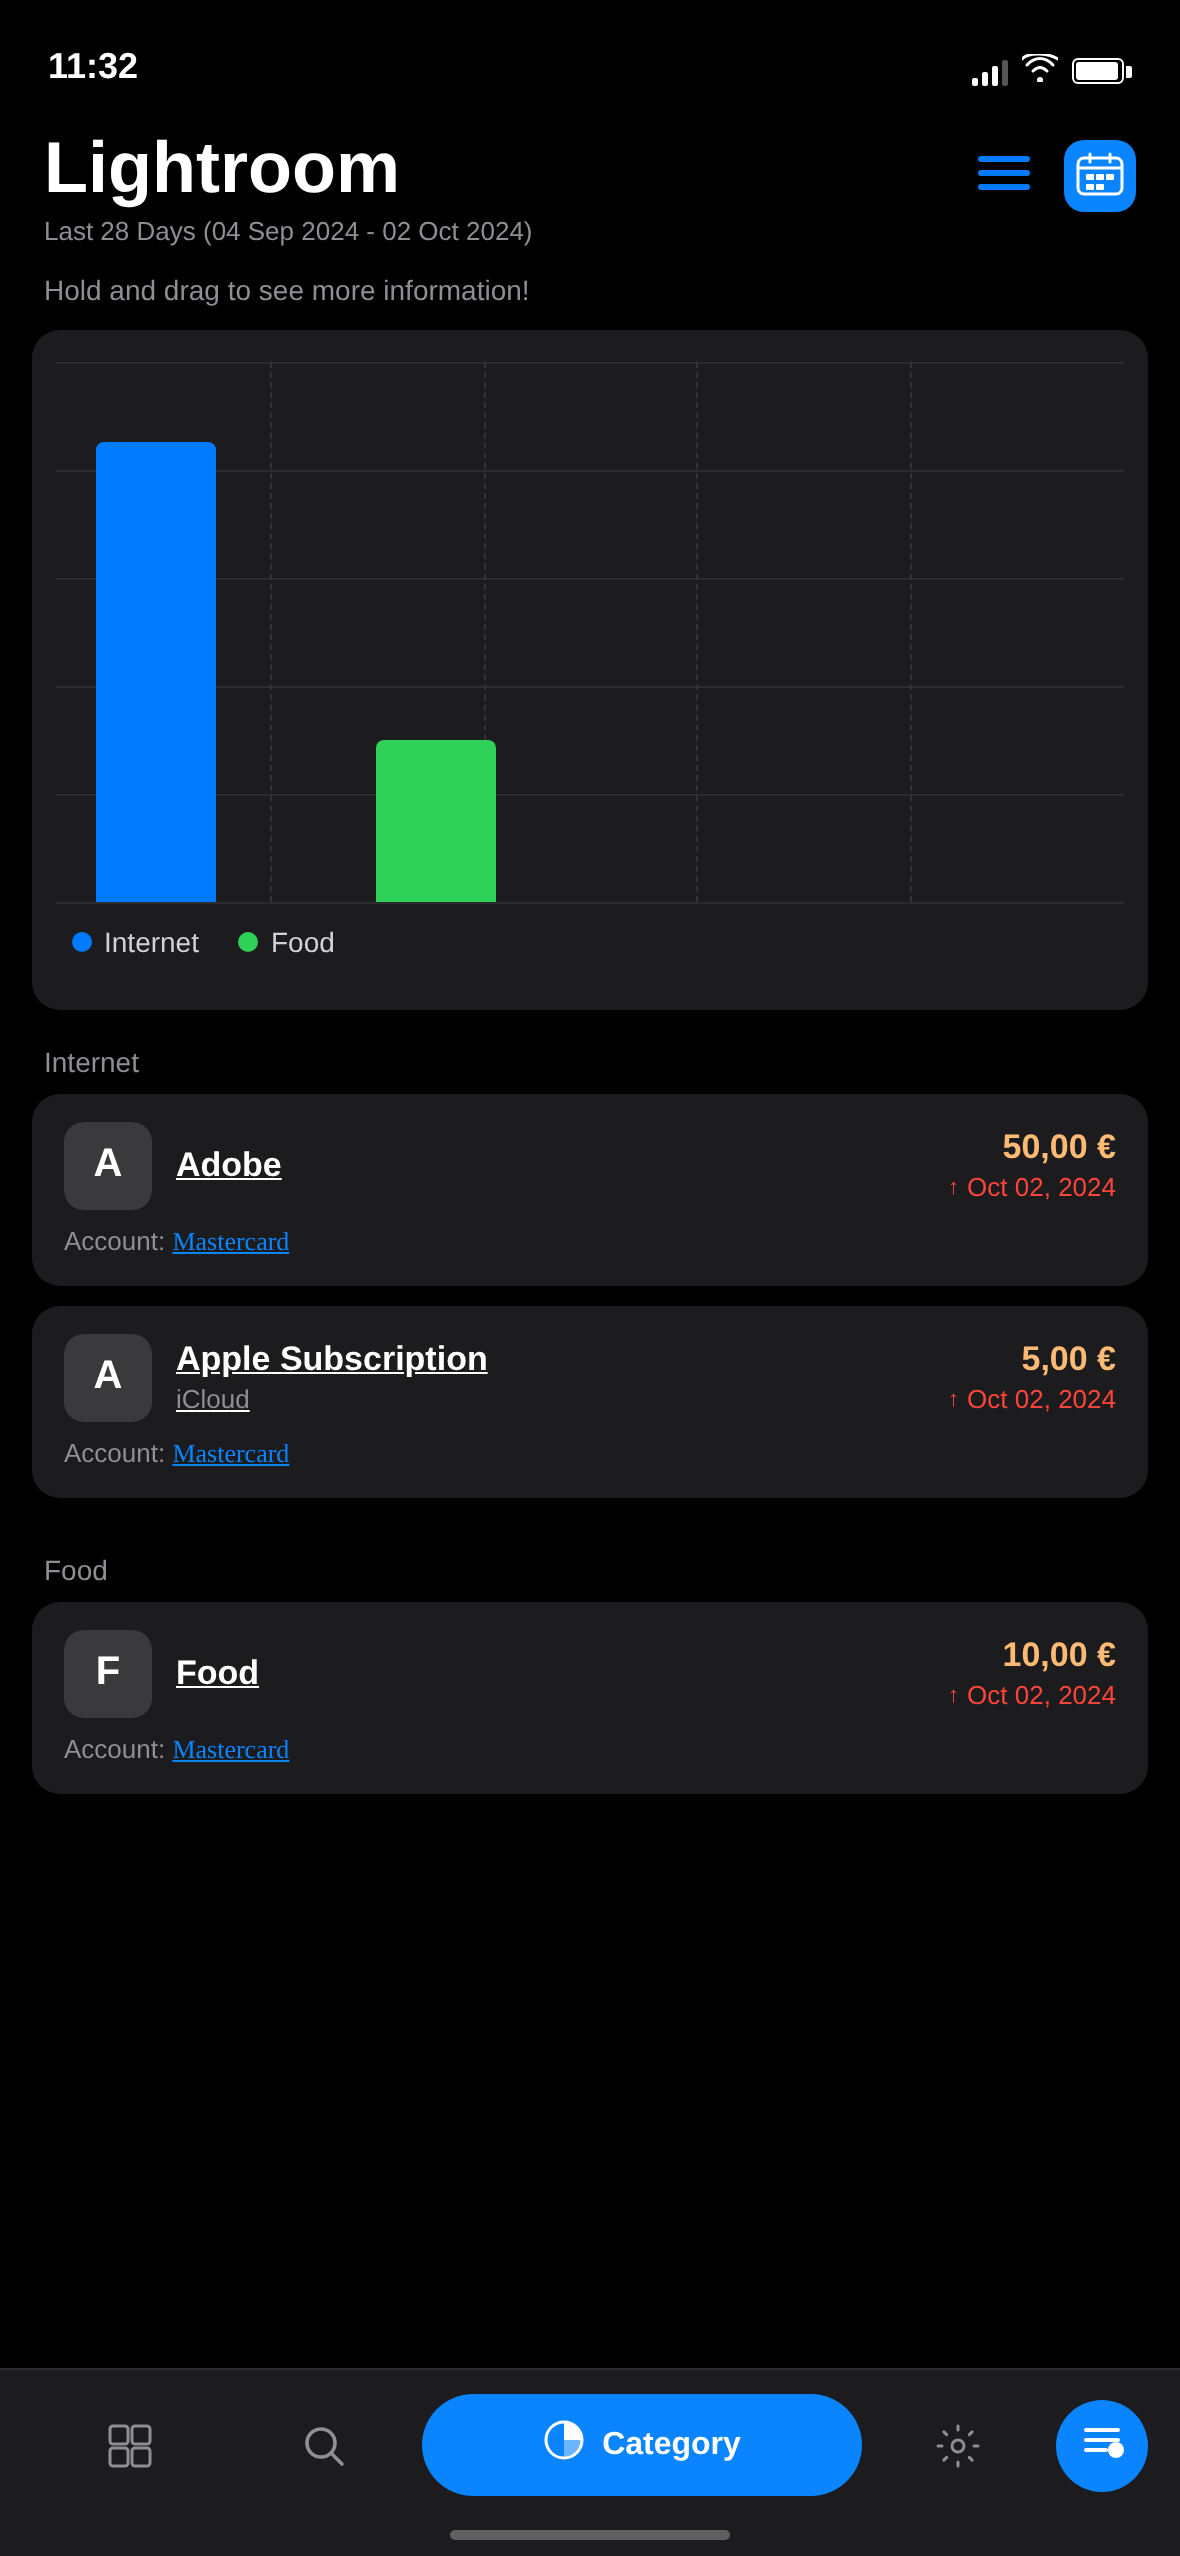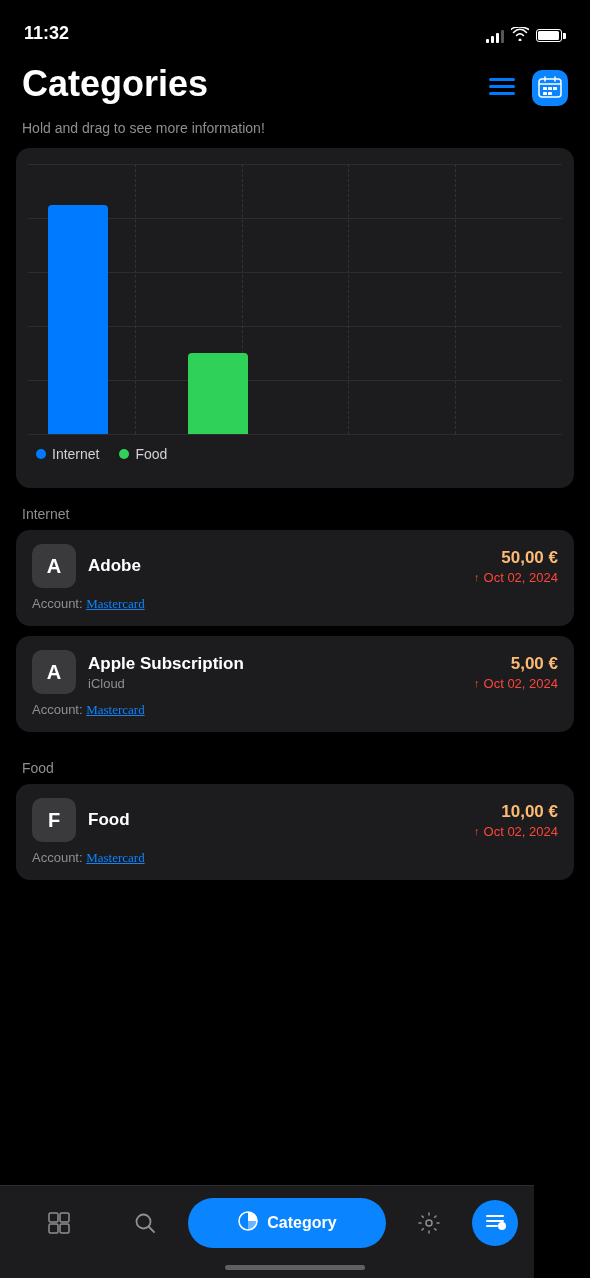--- a/index.html
+++ b/index.html
@@ -226,20 +226,21 @@
       display: flex;
       align-items: center;
       justify-content: center;
       font-size: 20px;
       font-weight: 700;
       color: #fff;
       flex-shrink: 0;
     }
     .transaction-info {
       flex: 1;
+      text-decoration: underline;
     }
     .transaction-name {
       font-size: 17px;
       font-weight: 600;
       color: #fff;
     }
     .transaction-sub {
       font-size: 13px;
       color: #8e8e93;
       margin-top: 2px;
@@ -275,21 +276,21 @@
       color: #0a84ff;
       text-decoration: underline;
       font-family: Liberation Serif, serif;
     }
 
     
     .bottom-nav {
       position: fixed;
       bottom: 0;
       left: 0;
-      width: 534px;
+      width: 590px;
       background: #1c1c1e;
       border-top: 1px solid #2c2c2e;
       display: flex;
       align-items: center;
       justify-content: space-around;
       padding: 12px 16px 30px 16px;
     }
     .nav-item {
       display: flex;
       flex-direction: column;
@@ -370,21 +371,22 @@
       <div class="battery-body">
         <div class="battery-fill"></div>
       </div>
       <div class="battery-tip"></div>
     </div>
   </div>
 </div>
 
 <div class="header">
   <div class="header-left">
-    <div class="page-title">Categories</div>
+    <div class="page-title">Lightroom</div>
+    <div class="date-range">Last 28 Days (04 Sep 2024 - 02 Oct 2024)</div>
   </div>
   <div class="header-right">
     <div class="header-icon-btn">
       <svg width="26" height="20" viewBox="0 0 26 20" fill="none">
         <rect x="0" y="0" width="26" height="3" rx="1.5" fill="#007aff"></rect>
         <rect x="0" y="7" width="26" height="3" rx="1.5" fill="#007aff"></rect>
         <rect x="0" y="14" width="26" height="3" rx="1.5" fill="#007aff"></rect>
       </svg>
     </div>
     <div class="header-icon-btn" style="background:#0a84ff; border-radius:10px; padding:4px;">

